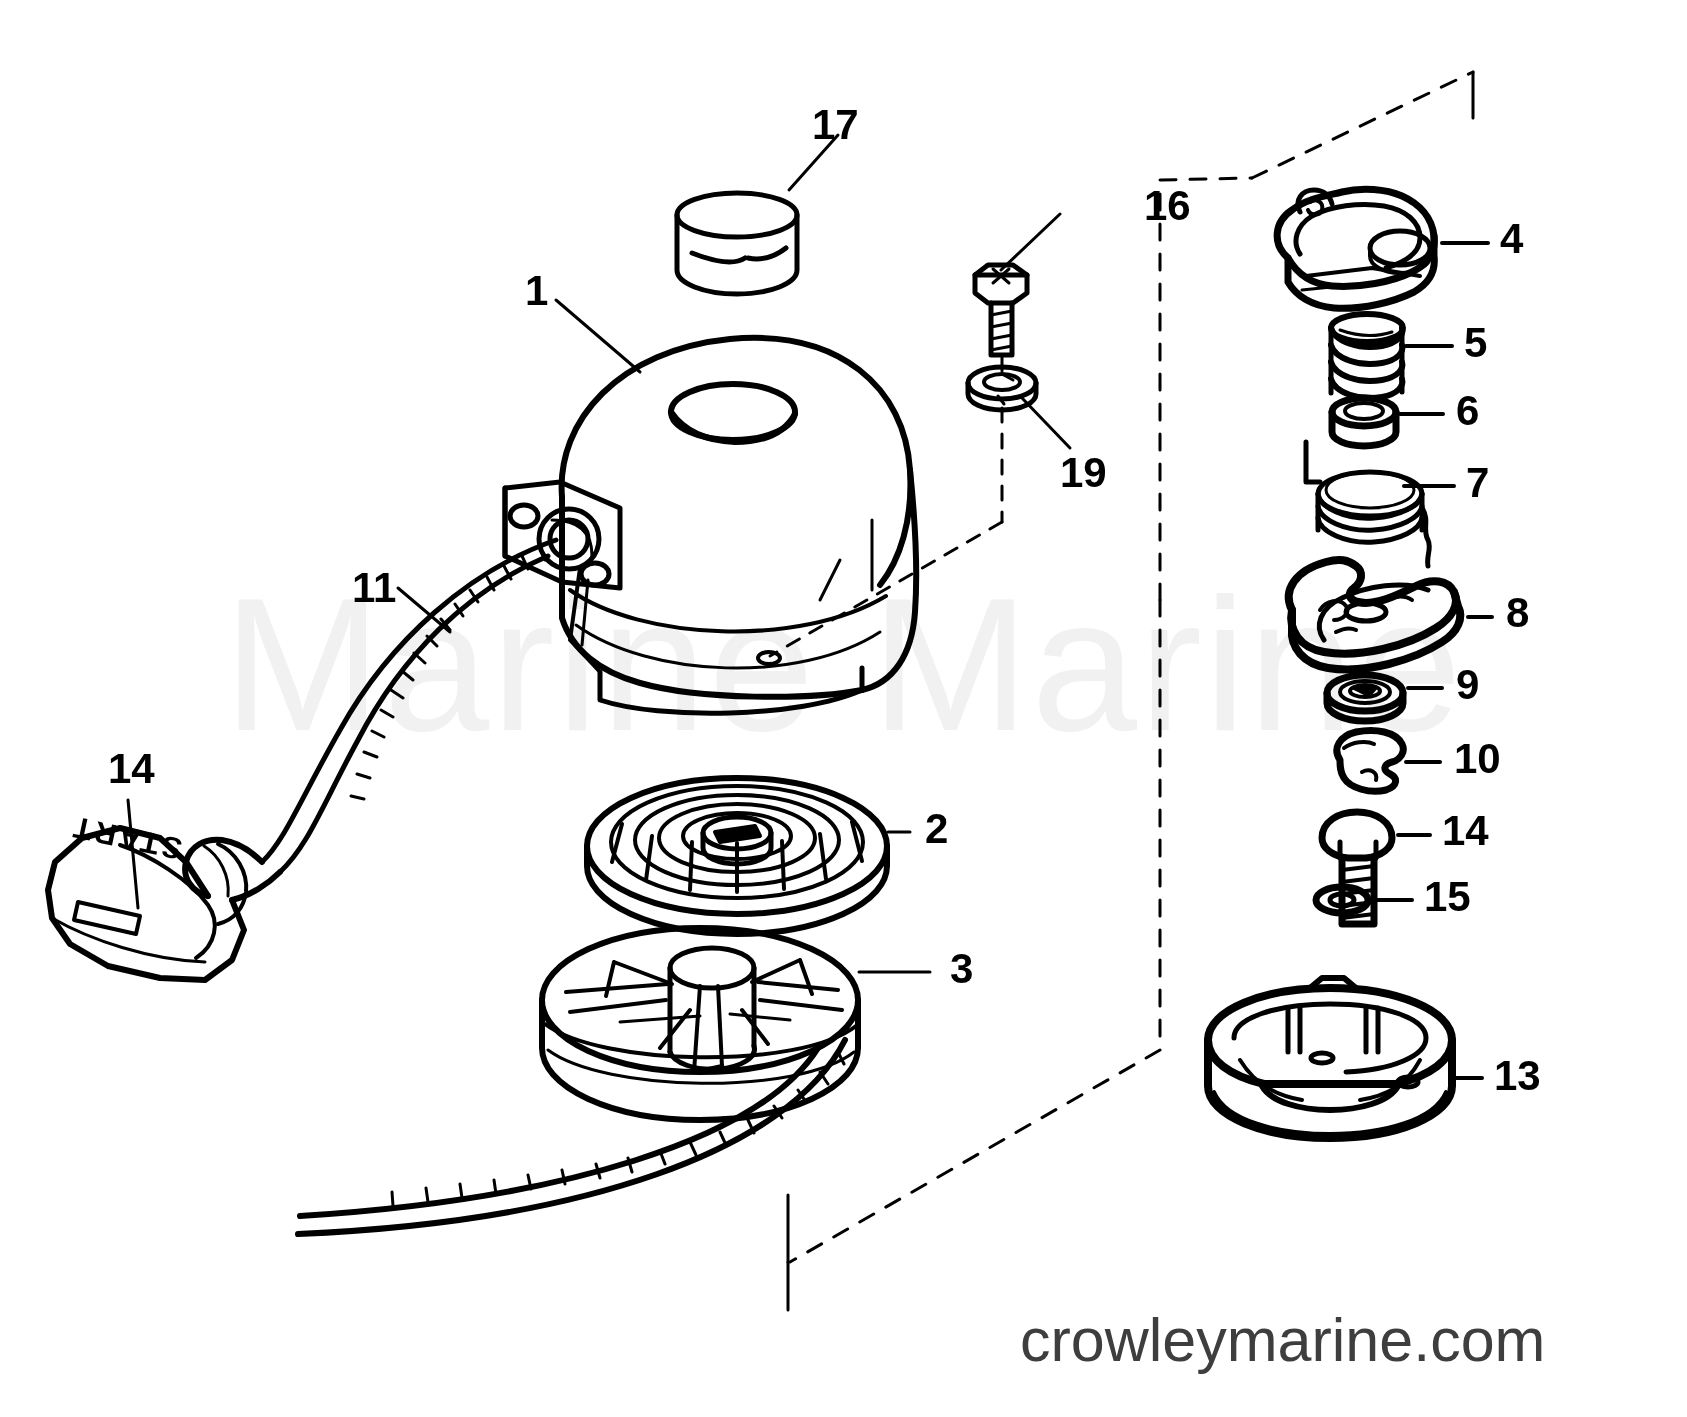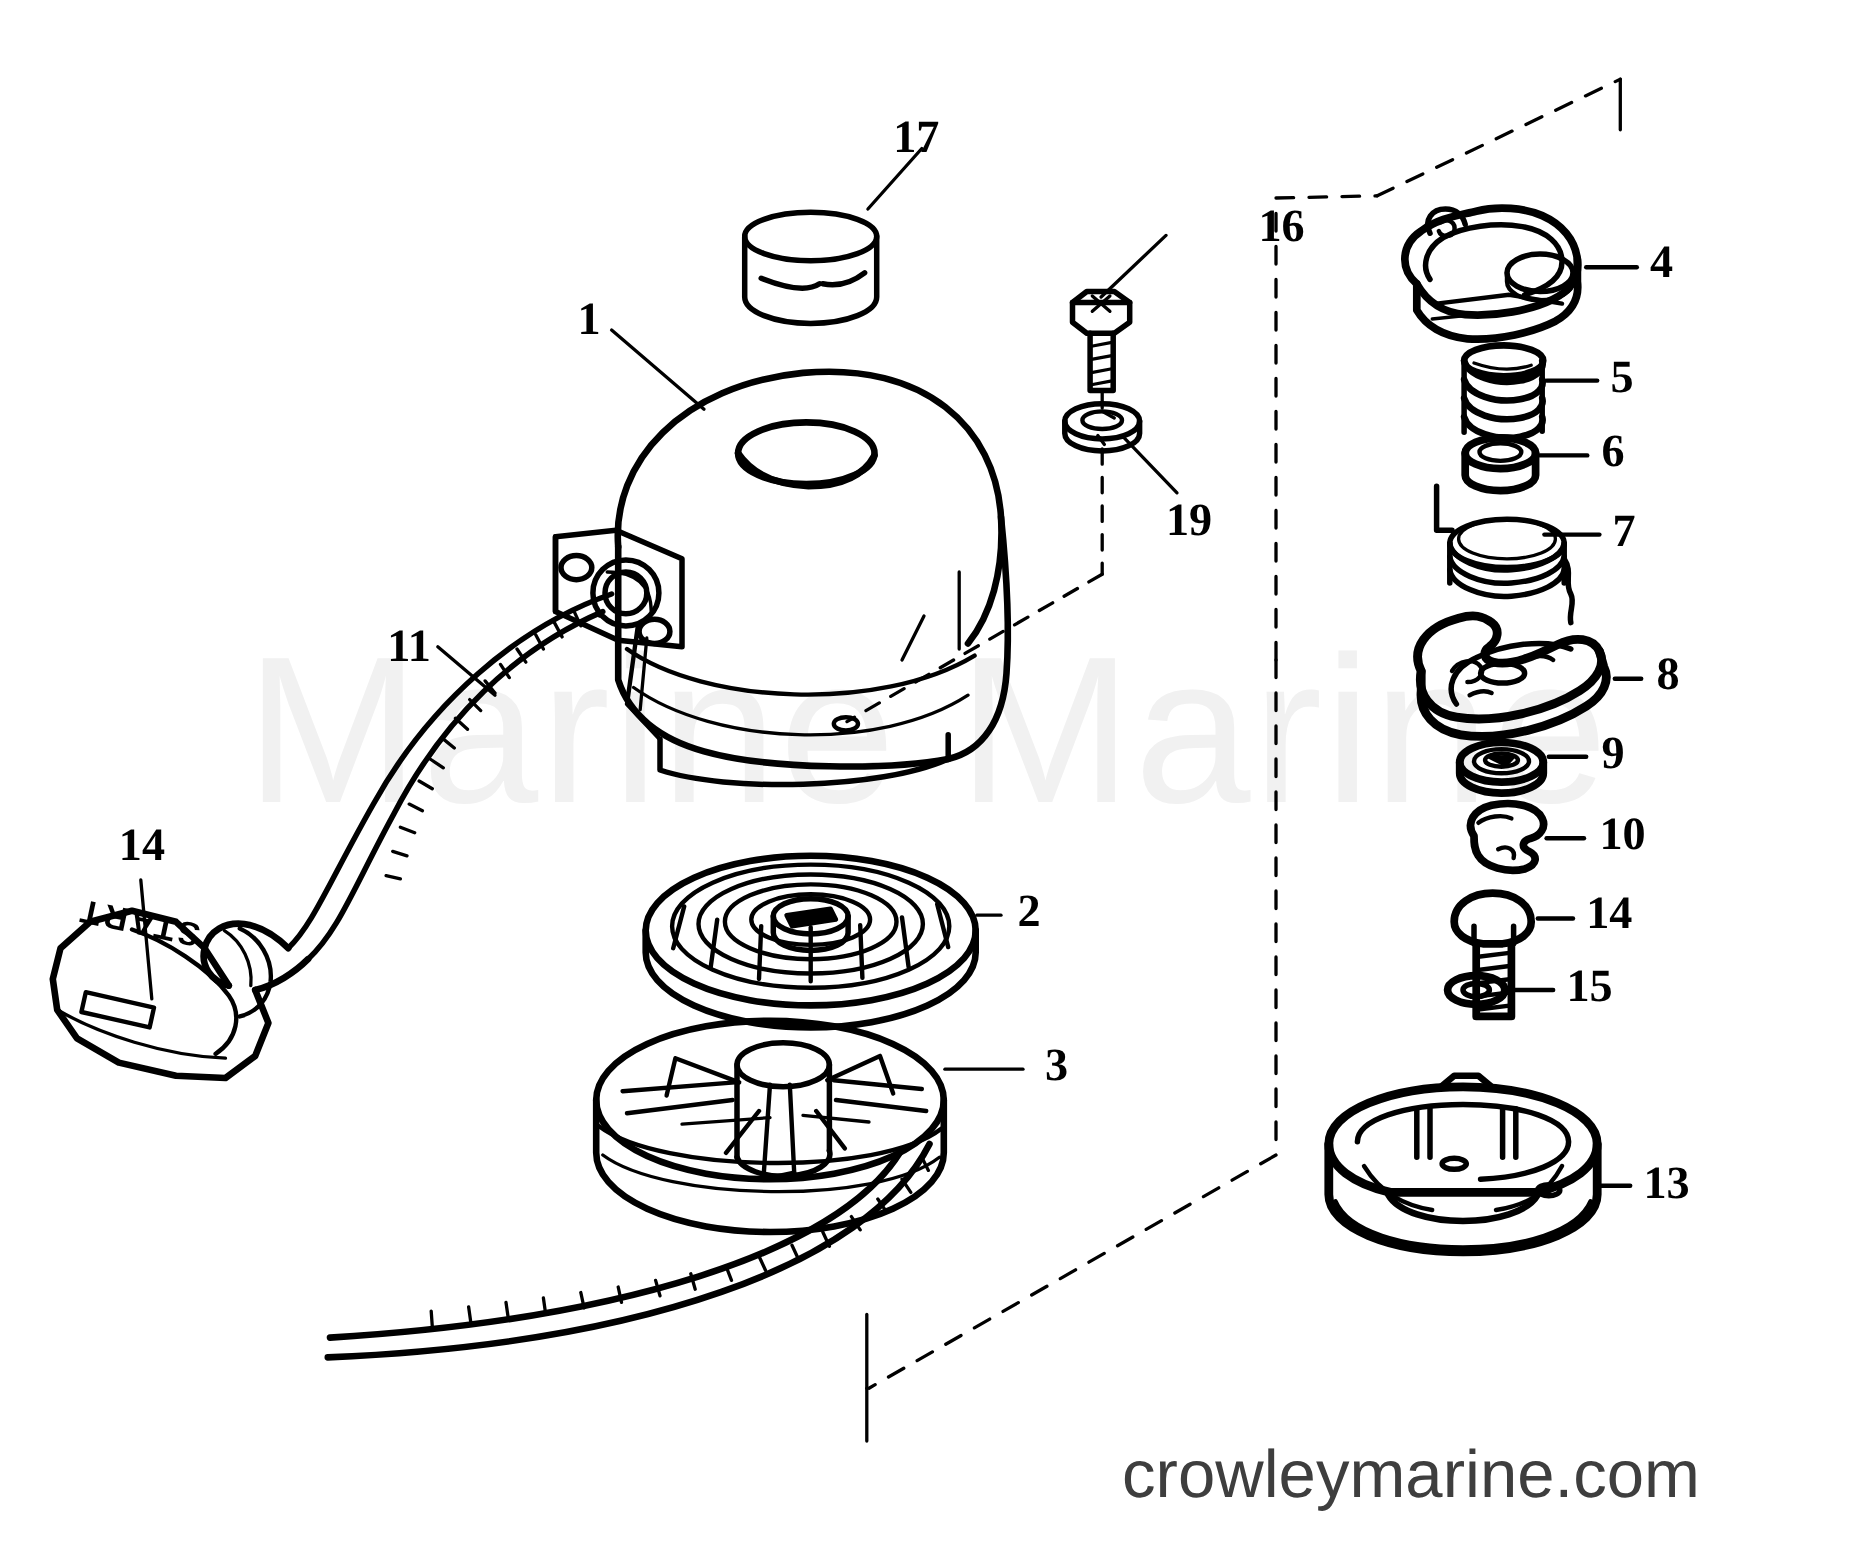--- a/index.html
+++ b/index.html
@@ -44,21 +44,21 @@
     left: 1020px;
     top: 1305px;
     font-family: "Liberation Sans", sans-serif;
     font-size: 61px;
     color: #3e3e3e;
     letter-spacing: 0px;
     white-space: nowrap;
   }
   .callout {
     position: absolute;
-    font-family: Liberation Serif, serif;
+    font-family: Liberation Sans, sans-serif;
     font-weight: bold;
     font-size: 42px;
     color: #000000;
     line-height: 1;
     white-space: nowrap;
   }
   .start-text {
     position: absolute;
     font-family: "Liberation Sans", sans-serif;
     font-weight: bold;

